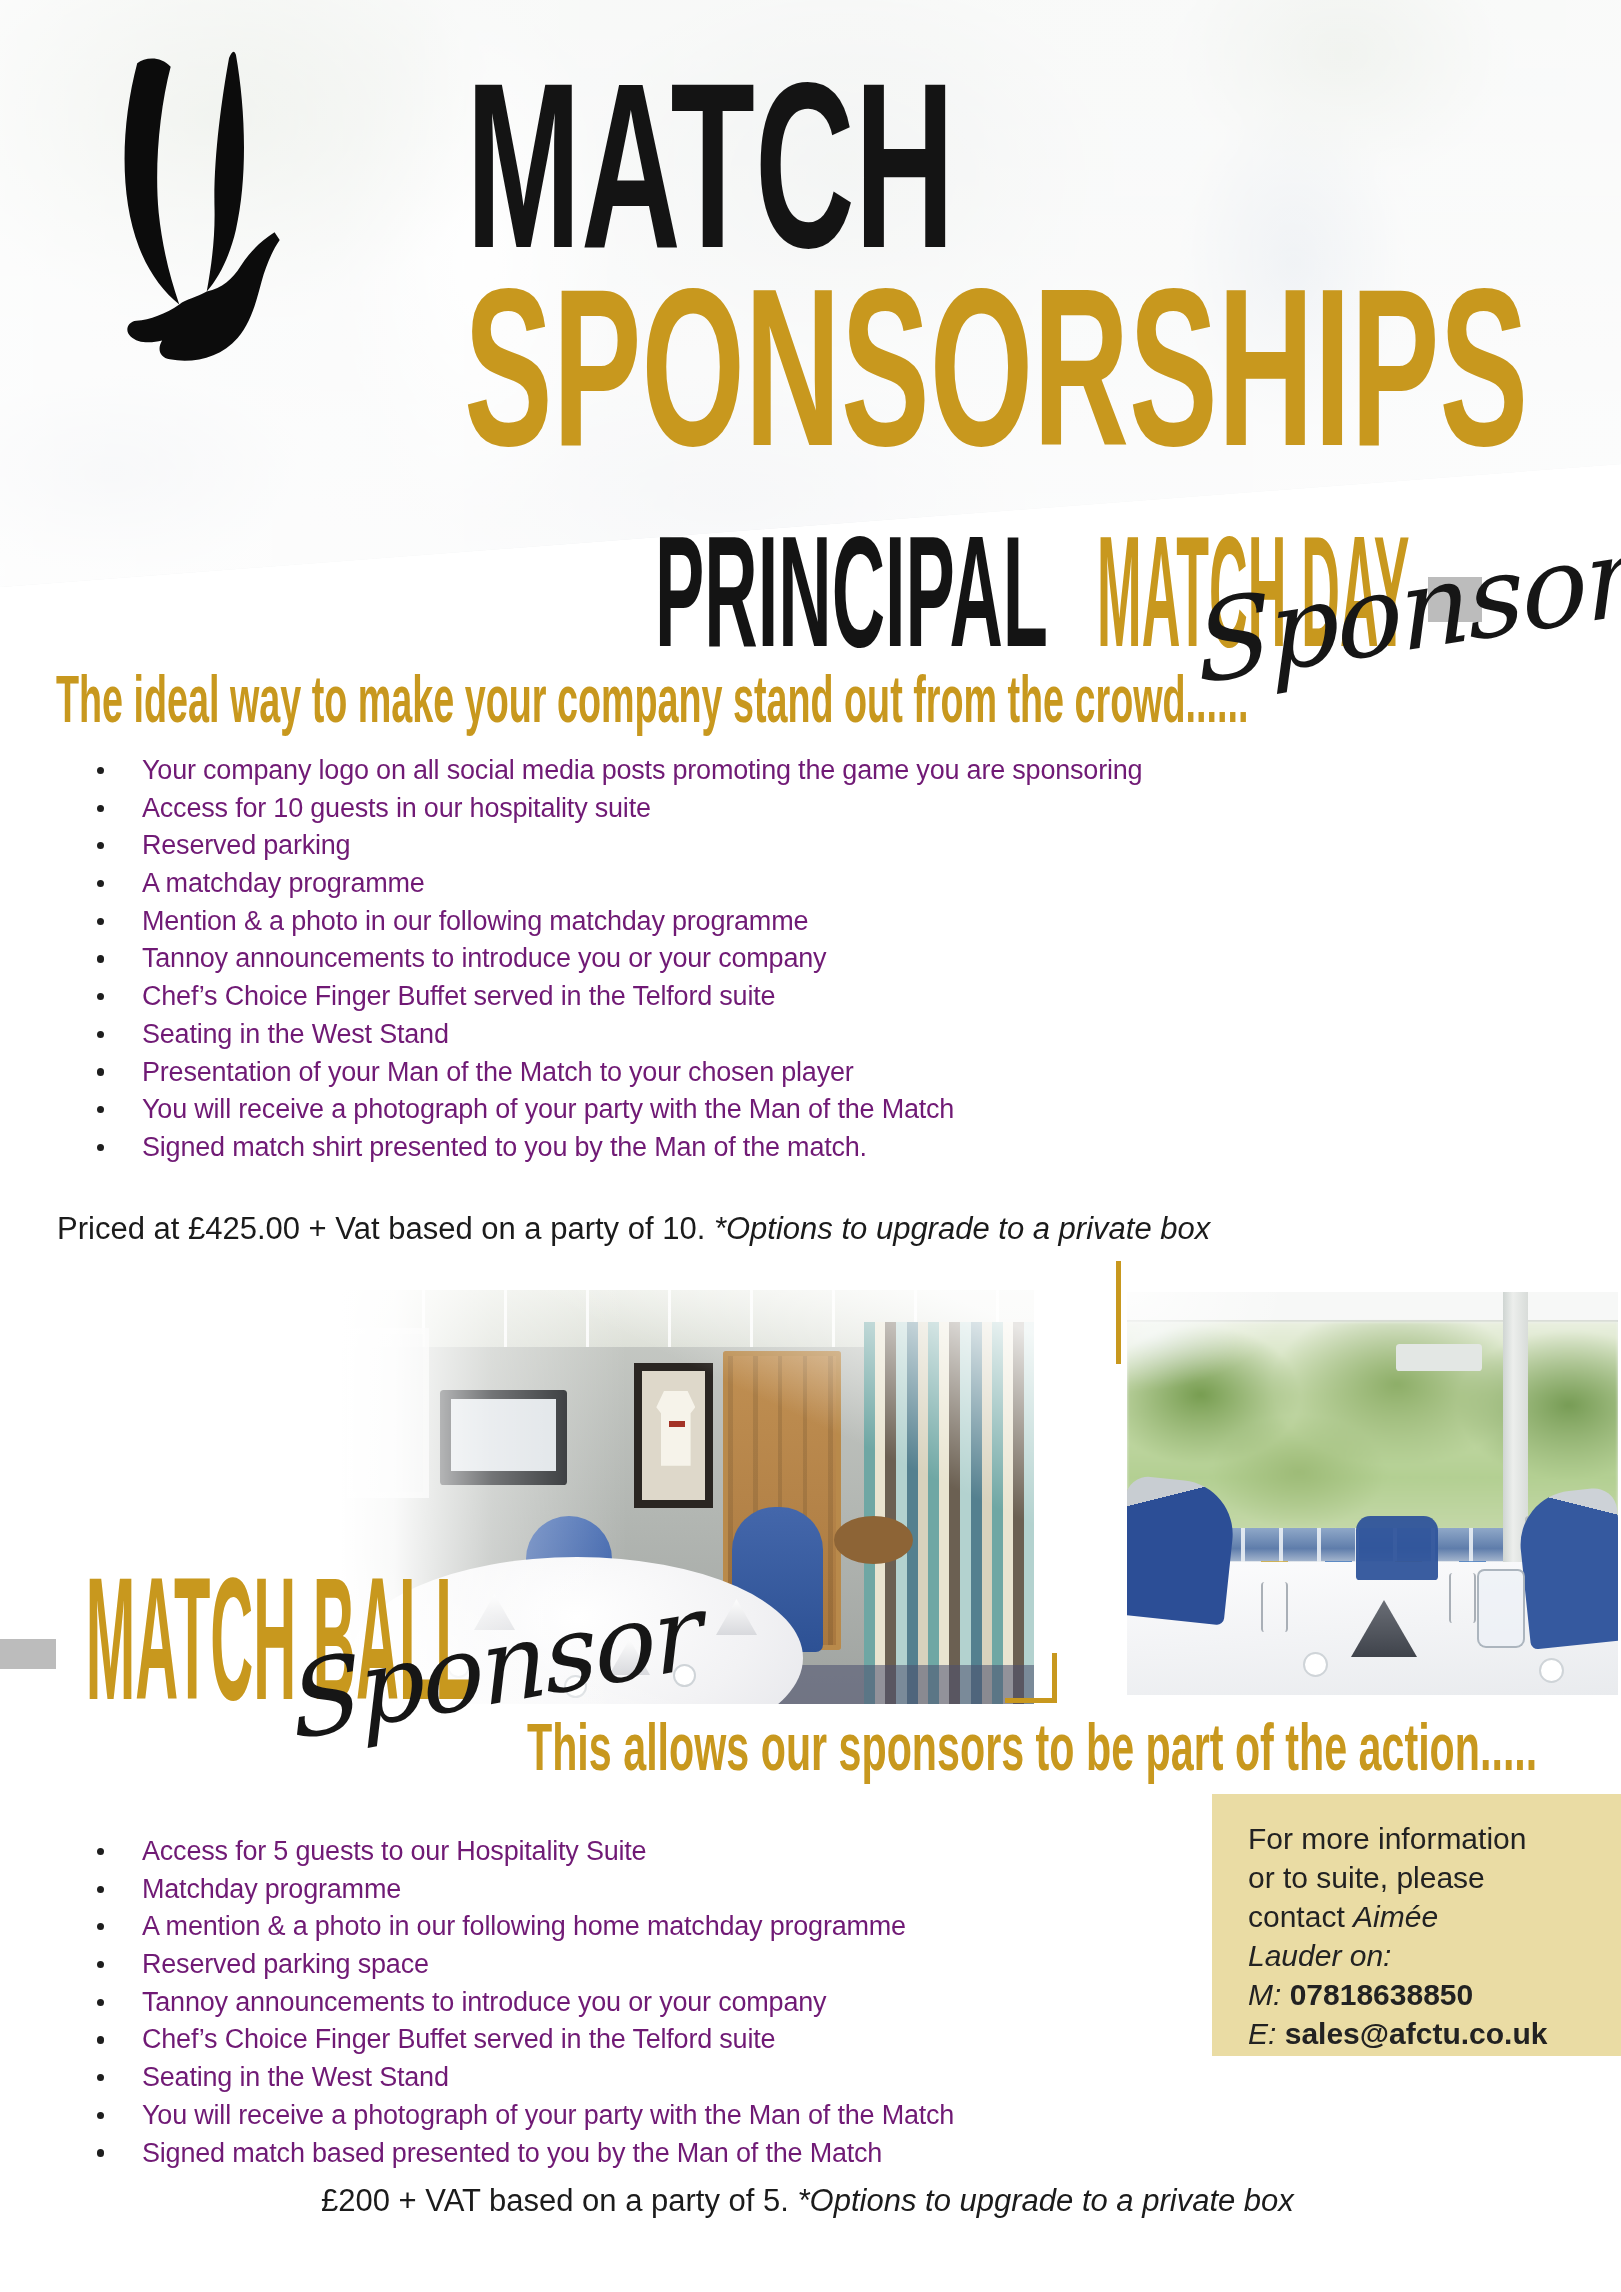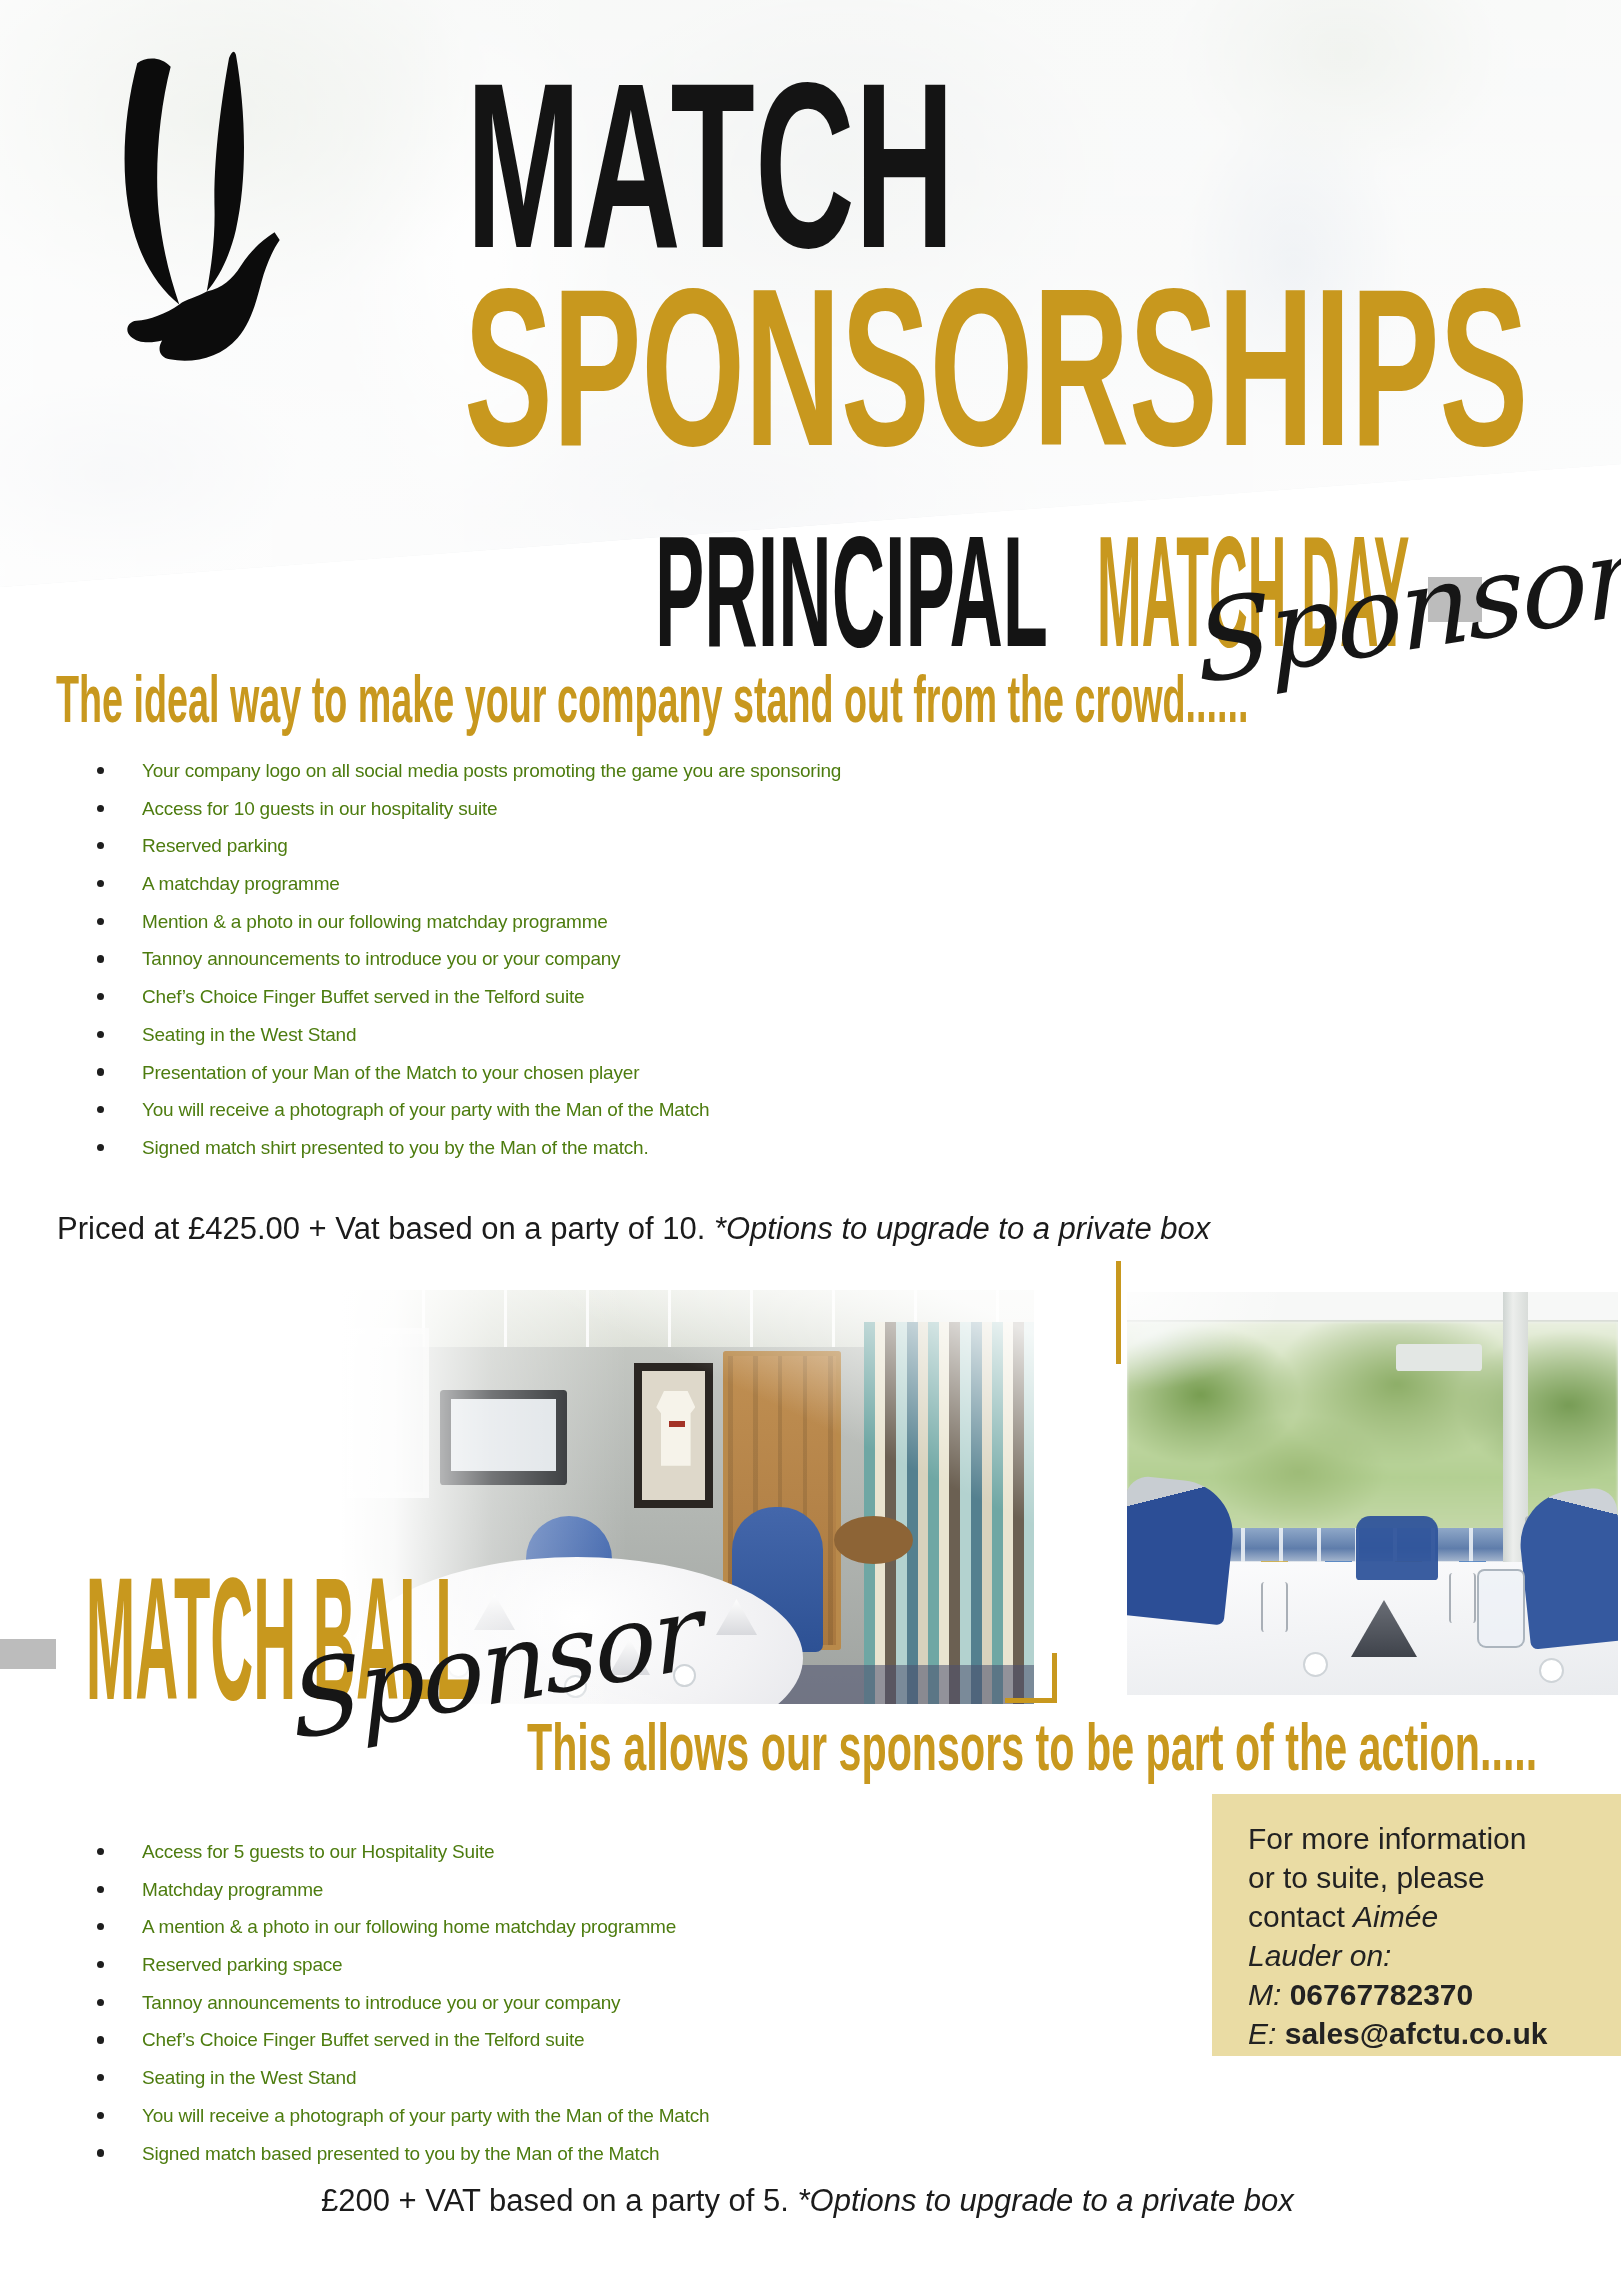--- a/index.html
+++ b/index.html
@@ -43,21 +43,21 @@
     font-family:"DejaVu Serif",serif;font-style:italic;color:#161616;
     letter-spacing:-2.7px;white-space:nowrap;transform-origin:left bottom;
   }
   .script1{left:1200px;top:580px;font-size:111px;transform:rotate(-9deg) skewX(-6deg);}
   .script2{left:296px;top:1642px;font-size:104px;transform:rotate(-10deg) skewX(-6deg);}
 
   
   ul.bullets{list-style:none;margin:0;padding:0;position:absolute;}
   ul.bullets li{
     position:relative;padding-left:52px;margin:0 0 10.7px 0;
-    font-size:19px;line-height:27px;letter-spacing:-0.2px;color:#4d7c0f;
+    font-size:27px;line-height:27px;letter-spacing:-0.2px;color:#701a75;
   }
   ul.bullets li::before{
     content:"";position:absolute;left:7.2px;top:9.9px;width:7.2px;height:7.2px;
     border-radius:50%;background:#1e1e1e;
   }
   #list1{left:90px;top:757px;width:1281px;}
   #list2{left:90px;top:1802px;width:1164px;margin-top:36px;}
 
   .price{font-size:31px;color:#1b1b1b;white-space:nowrap;}
   .price .note{font-style:italic;}
@@ -290,21 +290,21 @@
 <div class="abs contact-box">
   <div class="ln">For more information</div>
   <div class="ln">or to suite, please</div>
   <div class="ln">
     <span>contact</span>
     <span class="it">Aimée</span>
   </div>
   <div class="ln it">Lauder on:</div>
   <div class="ln">
     <span class="it">M:</span>
-    <b>06767782370</b>
+    <b>07818638850</b>
   </div>
   <div class="ln">
     <span class="it">E:</span>
     <b>sales@afctu.co.uk</b>
   </div>
 </div>
 
 <ul class="bullets" id="list2">
   <li>Access for 5 guests to our Hospitality Suite</li>
   <li>Matchday programme</li>

